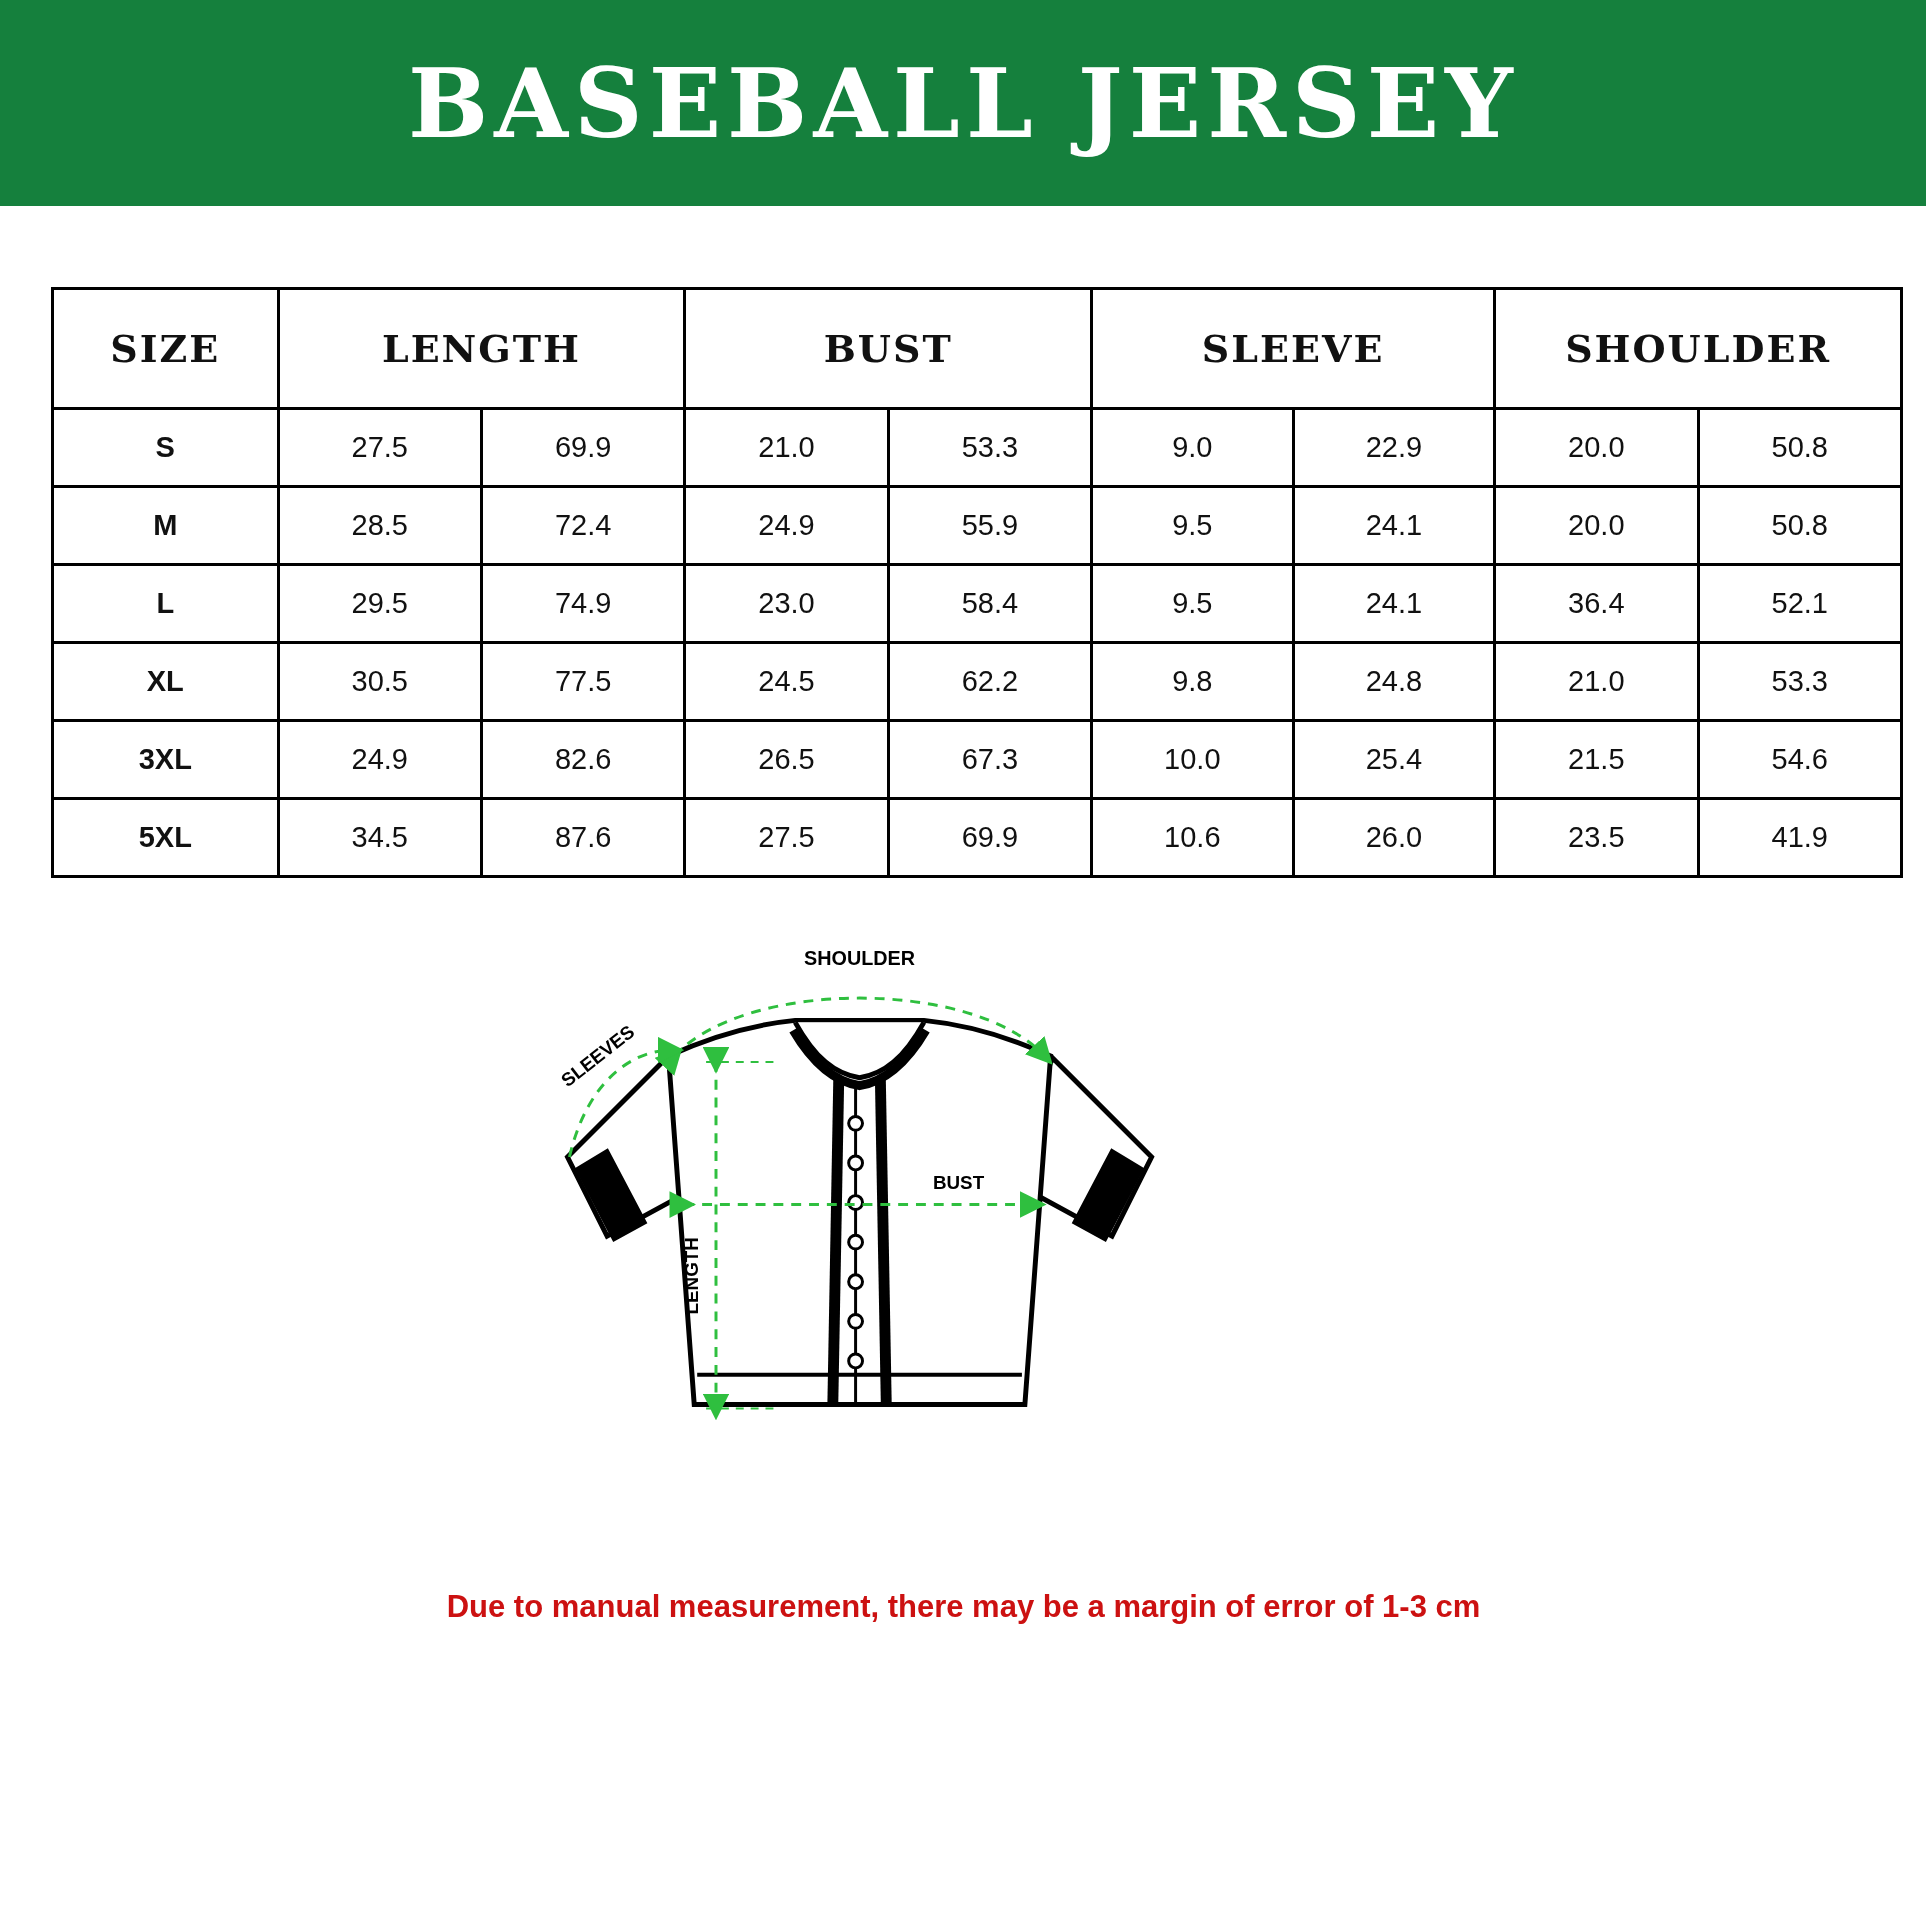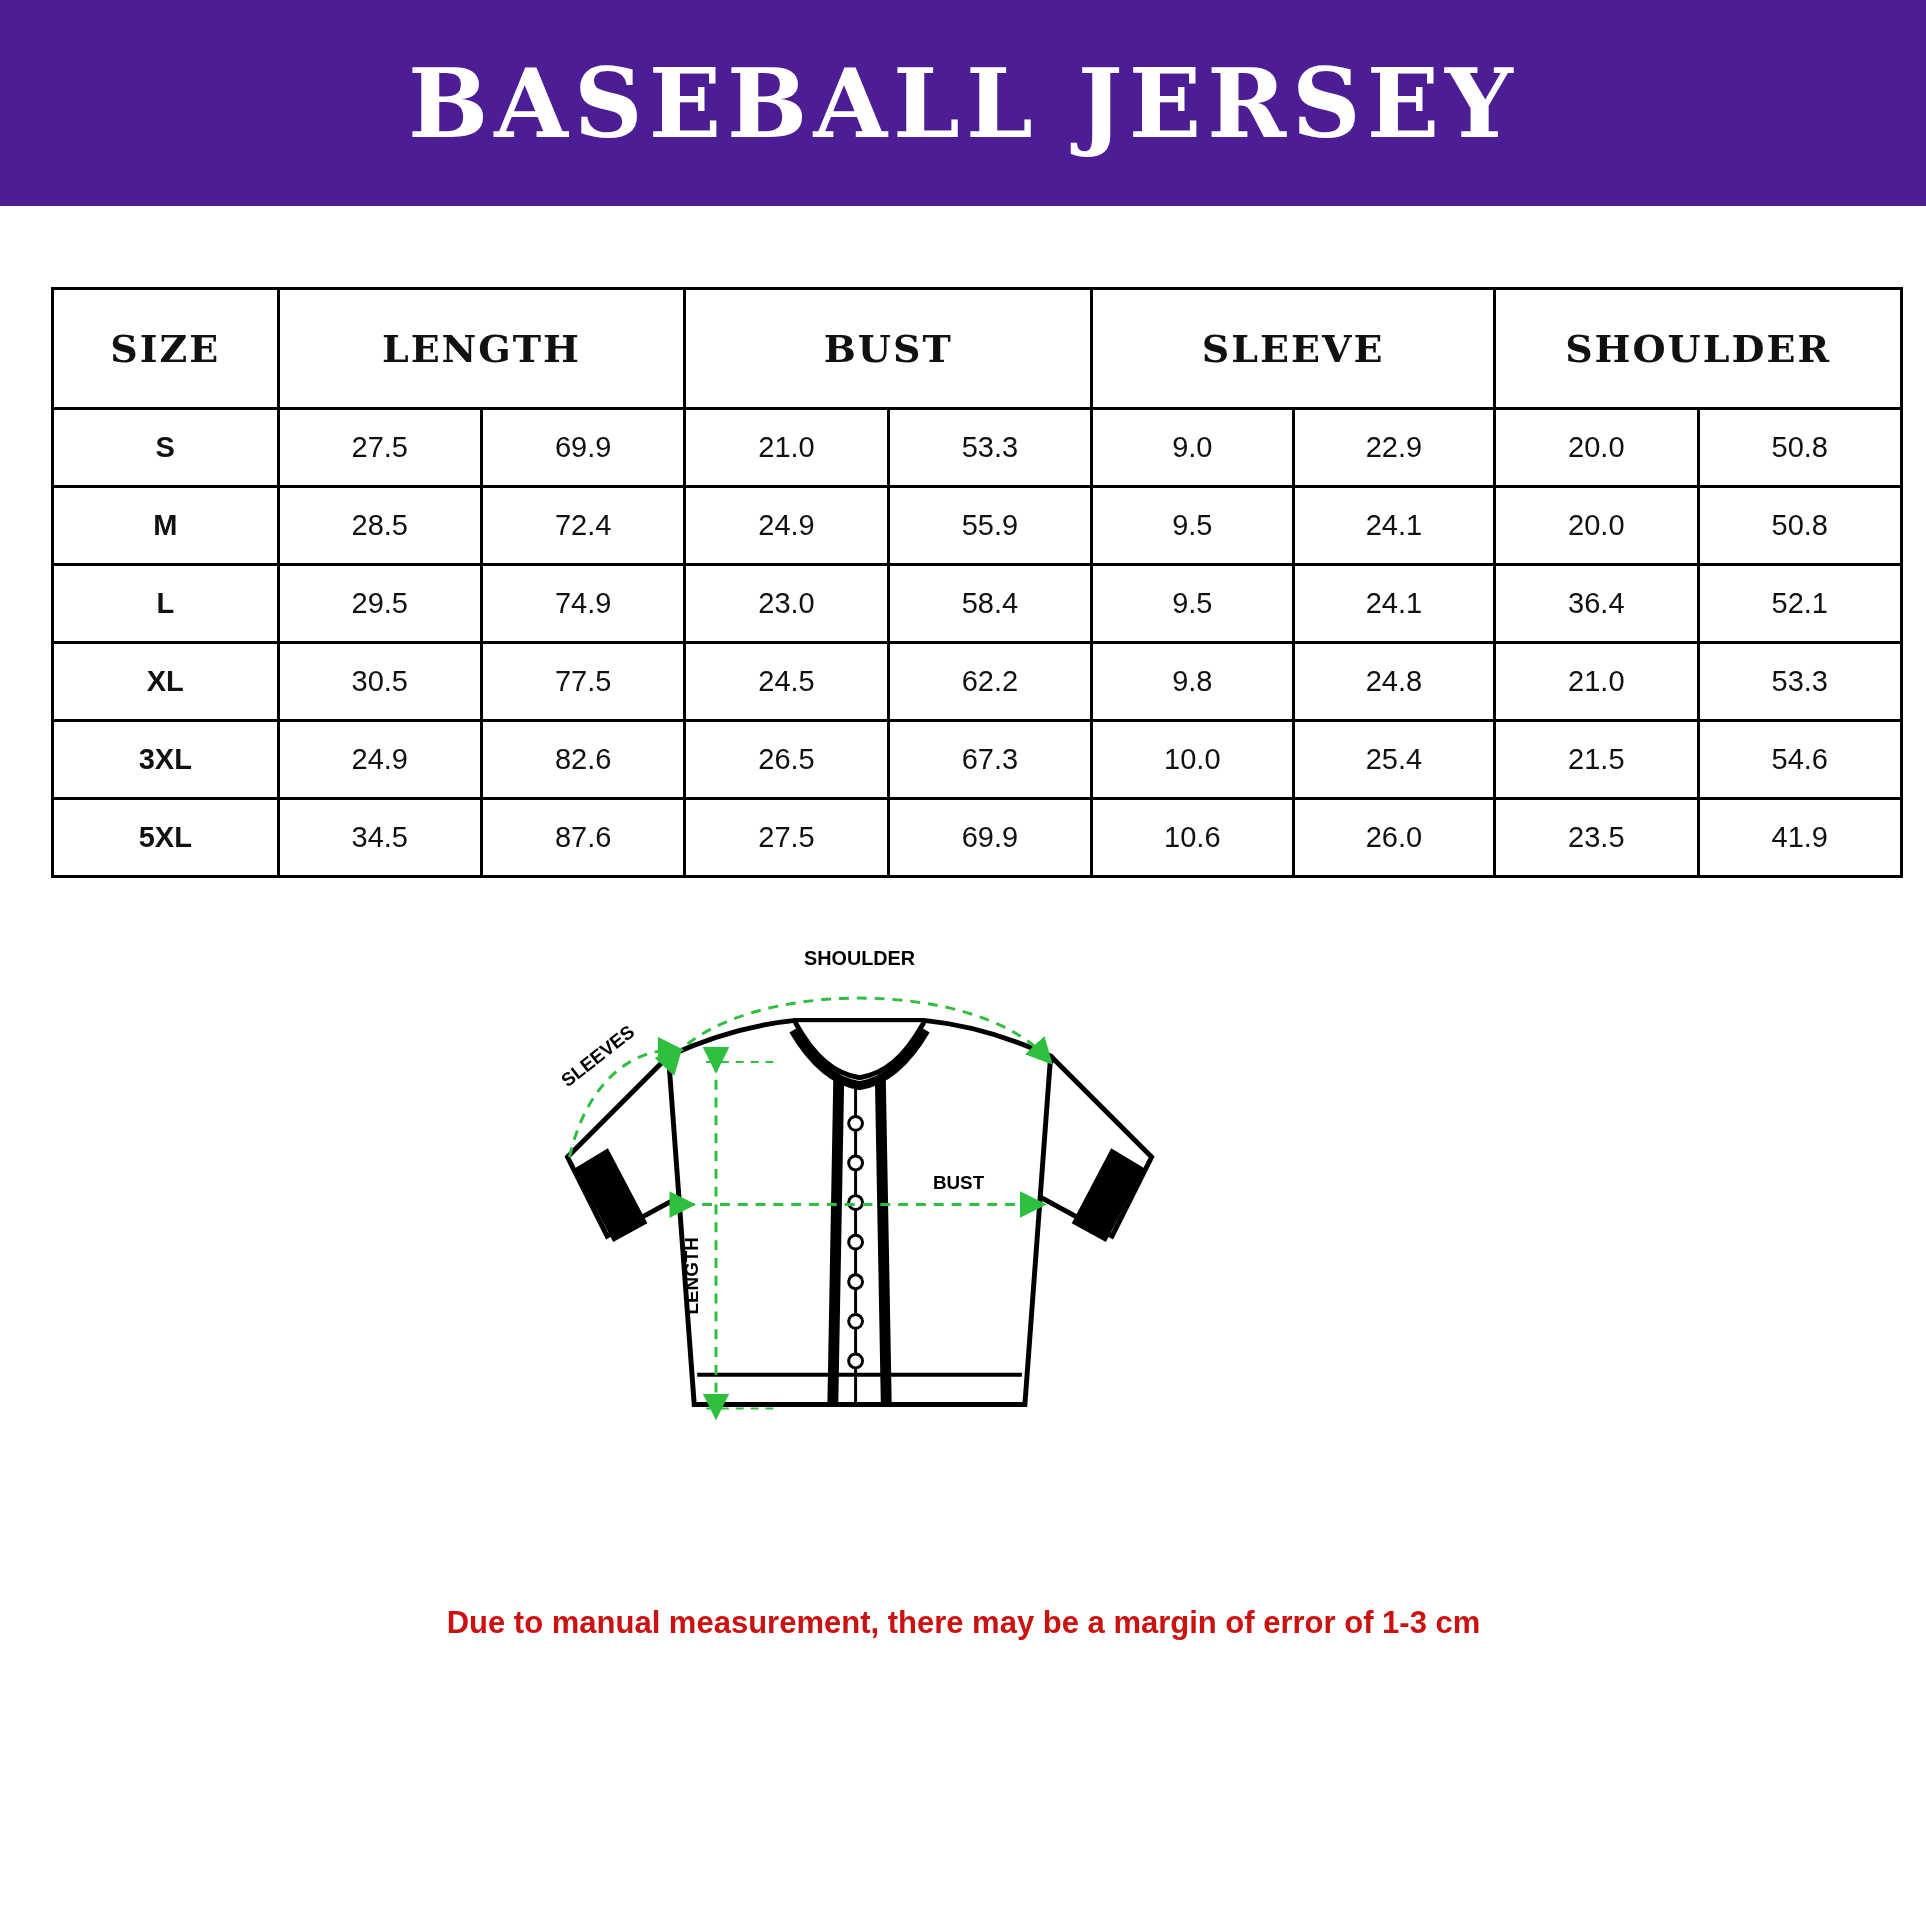--- a/index.html
+++ b/index.html
@@ -13,21 +13,21 @@
     font-family: "Liberation Sans", sans-serif;
     color: #111111;
     overflow: hidden;
     position: relative;
   }
 
   
   .header-banner {
     width: 100%;
     height: 206px;
-    background: #4c1d95;
+    background: #15803d;
     display: flex;
     align-items: center;
     justify-content: center;
   }
   .header-title {
     font-family: "DejaVu Serif", serif;
     font-weight: bold;
     font-size: 95px;
     letter-spacing: 6px;
     color: #ffffff;
@@ -86,21 +86,21 @@
   }
   .diagram-svg {
     display: block;
   }
   .note {
     text-align: center;
     color: #cc1111;
     font-family: "Liberation Sans", sans-serif;
     font-size: 31px;
     font-weight: bold;
-    margin-top: 32px;
+    margin-top: 16px;
   }
   .lbl {
     font-family: "Liberation Sans", sans-serif;
     font-weight: bold;
     fill: #000000;
   }
 </style>
 </head>
 <body>
 

